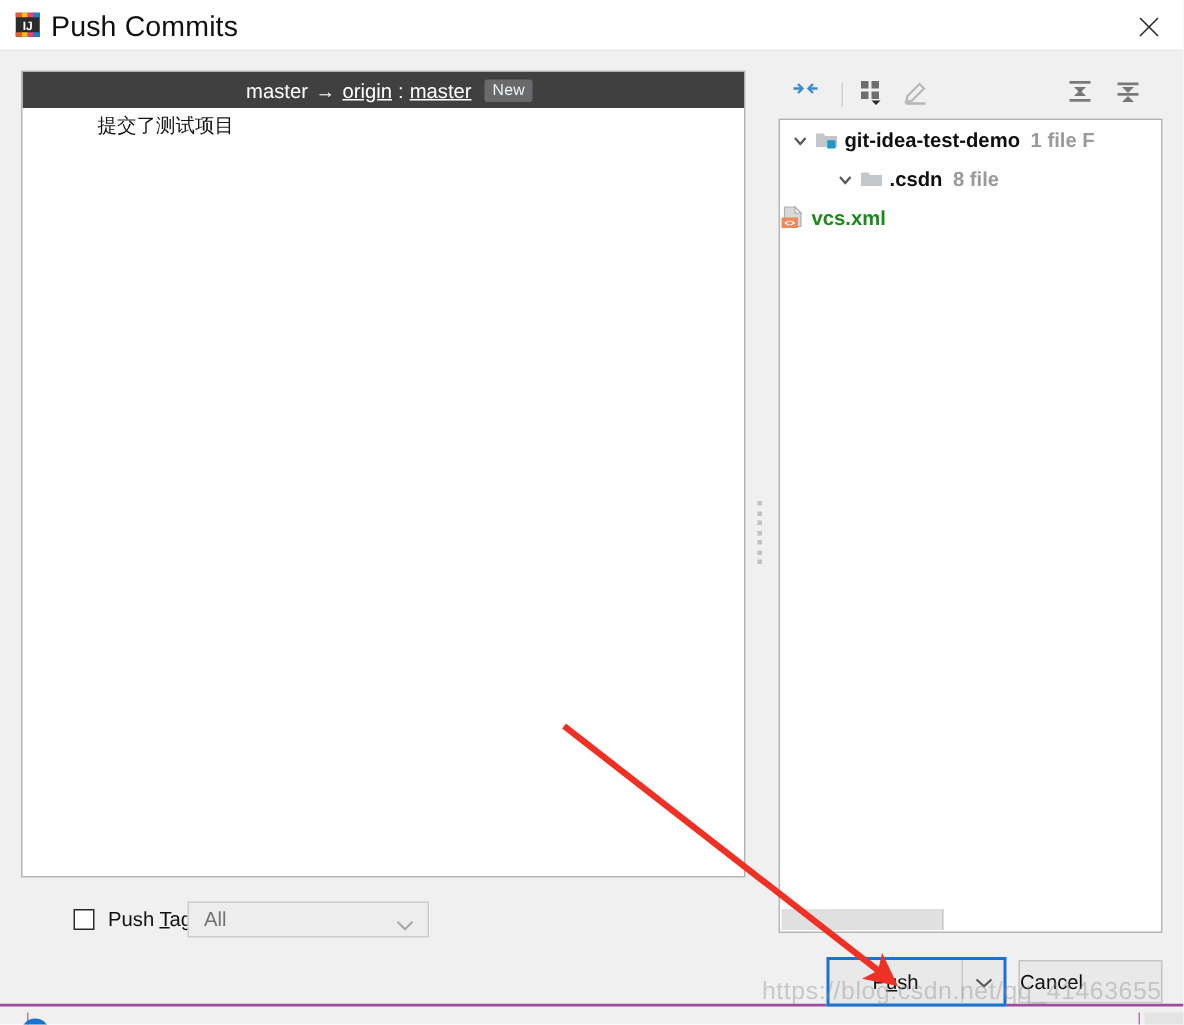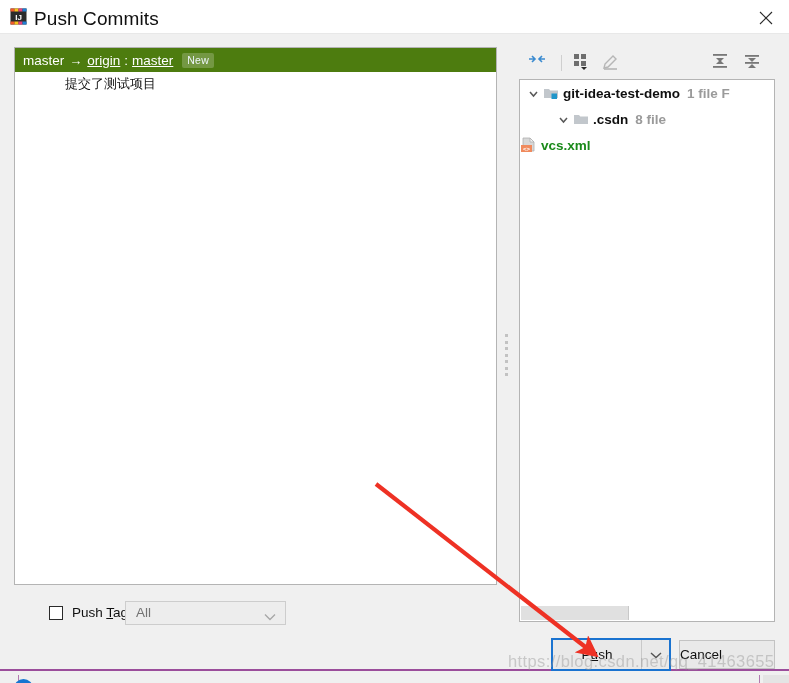--- a/index.html
+++ b/index.html
@@ -96,28 +96,29 @@
     left: 14px; top: 13px;
     width: 483px; height: 538px;
     background: #ffffff;
     border: 1px solid #b4b4b4;
     box-sizing: border-box;
     overflow: hidden;
   }
   .commit-group-row {
     position: relative;
     height: 24px;
-    background: #4d7c0f;
+    background: #404040;
     color: #ffffff;
     display: flex;
     align-items: center;
     padding-left: 8px;
     font-size: 13.5px;
     white-space: nowrap;
     cursor: default;
+    justify-content: center;
   }
   .cg-local { text-decoration: none; }
   .cg-arrow { margin: 0 5px; font-size: 13px; }
   .cg-remote, .cg-branch { text-decoration: underline; }
   .cg-colon { margin: 0 4px; }
   .cg-badge {
     margin-left: 9px;
     background: rgba(255,255,255,0.22);
     color: #eef5fb;
     font-size: 10.5px;

